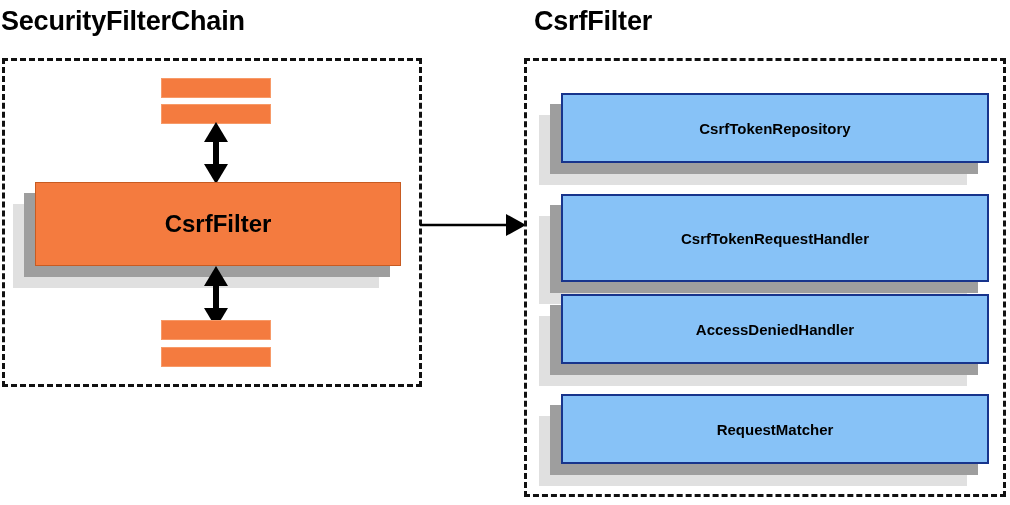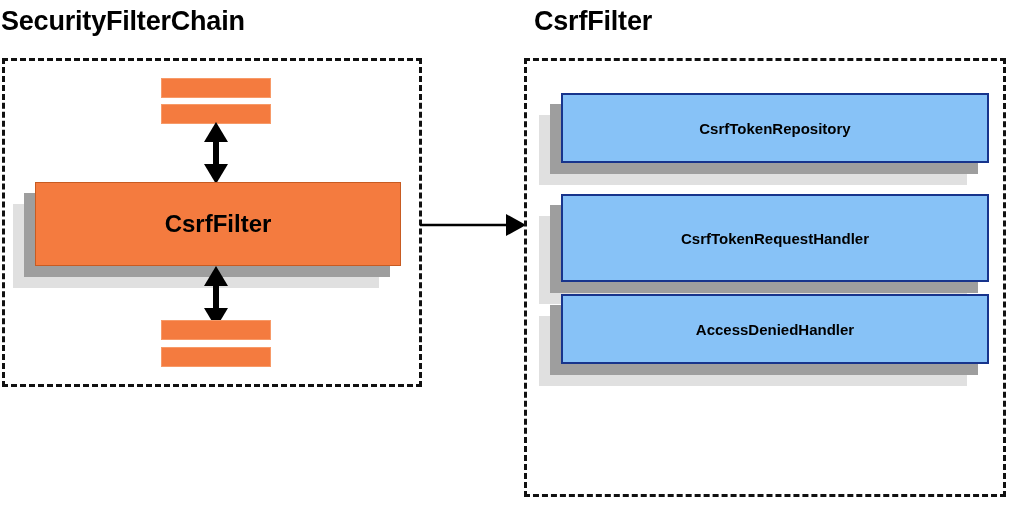--- a/index.html
+++ b/index.html
@@ -156,14 +156,19 @@
     <div class="shadow-near"></div>
     <div class="face">CsrfTokenRequestHandler</div>
   </div>
 
   <div class="stack blue" style="left:561px; top:294px; width:428px; height:70px;">
     <div class="shadow-far"></div>
     <div class="shadow-near"></div>
     <div class="face">AccessDeniedHandler</div>
   </div>
 
+  <div class="stack blue" style="left:561px; top:394px; width:428px; height:70px;">
+    <div class="shadow-far"></div>
+    <div class="shadow-near"></div>
+    <div class="face">RequestMatcher</div>
+  </div>
 
 </div>
 
 </body></html>

